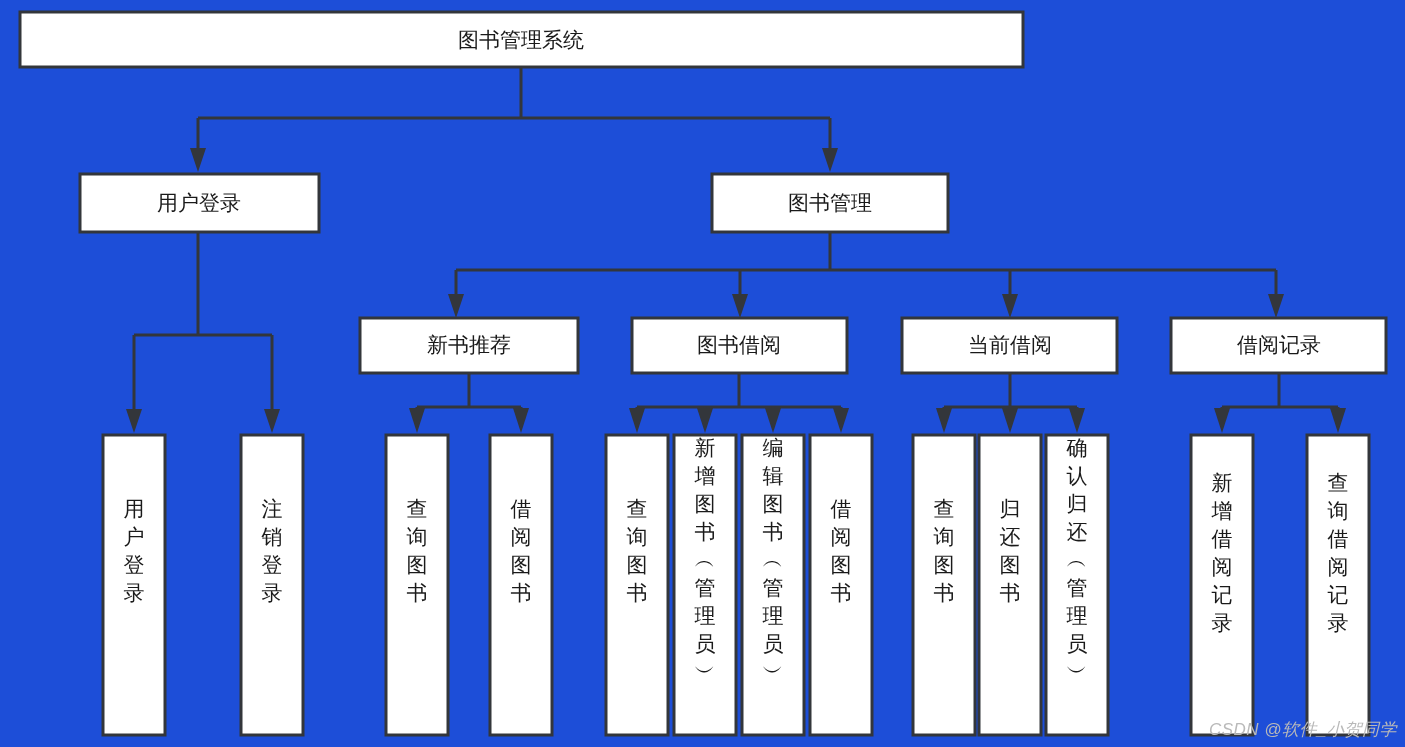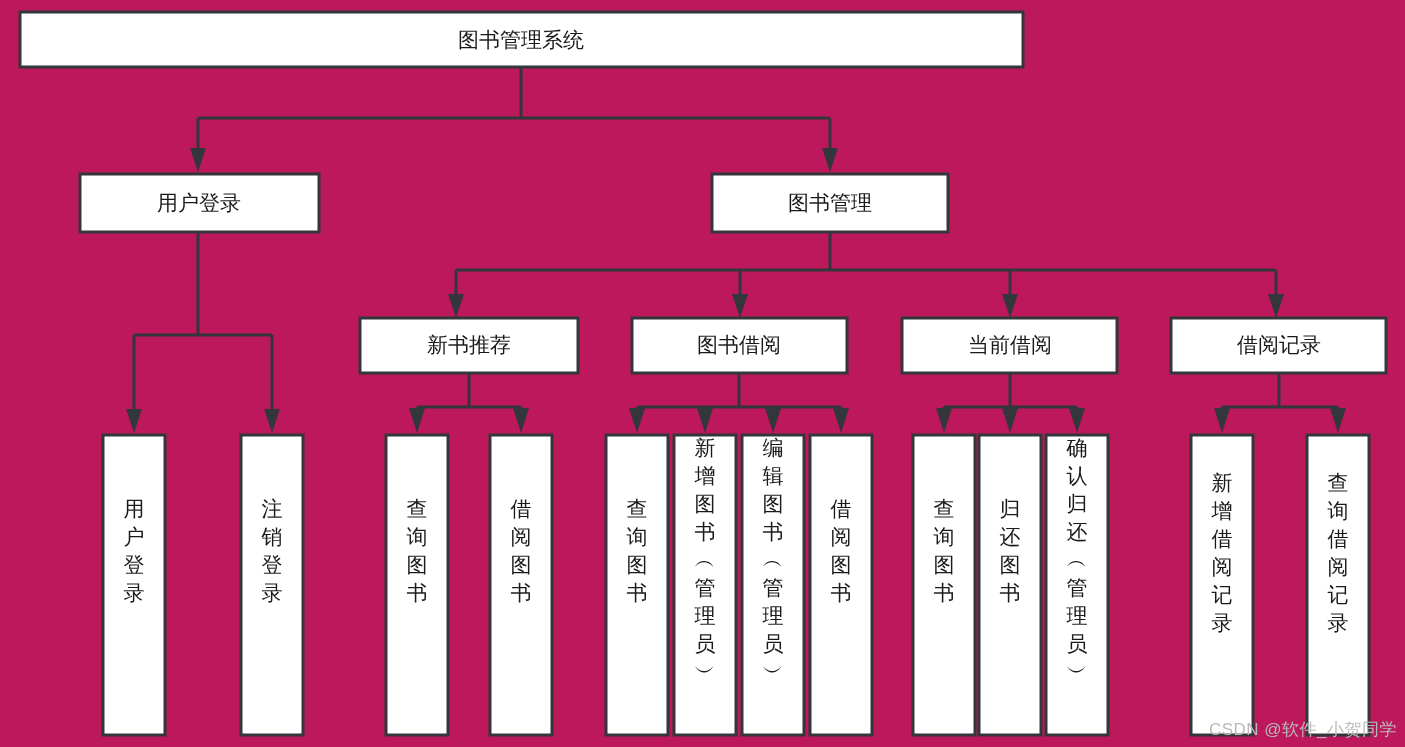--- a/index.html
+++ b/index.html
@@ -11,21 +11,21 @@
     width: 1405px;
     height: 747px;
     font-family: "Liberation Sans", "DejaVu Sans", sans-serif;
     overflow: hidden;
     position: relative;
   }
   #diagram-root {
     position: relative;
     width: 1405px;
     height: 747px;
-    background: #be185d;
+    background: #1d4ed8;
   }
   svg.diagram {
     position: absolute;
     top: 0;
     left: 0;
     width: 1405px;
     height: 747px;
     display: block;
   }
   .node-box {
@@ -59,20 +59,21 @@
   .watermark {
     position: absolute;
     right: 8px;
     bottom: 6px;
     font-family: "Liberation Sans", "DejaVu Sans", sans-serif;
     font-size: 17px;
     color: #b9b9b9;
     letter-spacing: 0.5px;
     white-space: nowrap;
     user-select: none;
+    font-style: italic;
   }
 </style>
 </head>
 <body>
 
 <div id="diagram-root">
 
   <svg class="diagram" viewBox="0 0 1405 747" xmlns="http://www.w3.org/2000/svg">
     <defs></defs>
 

